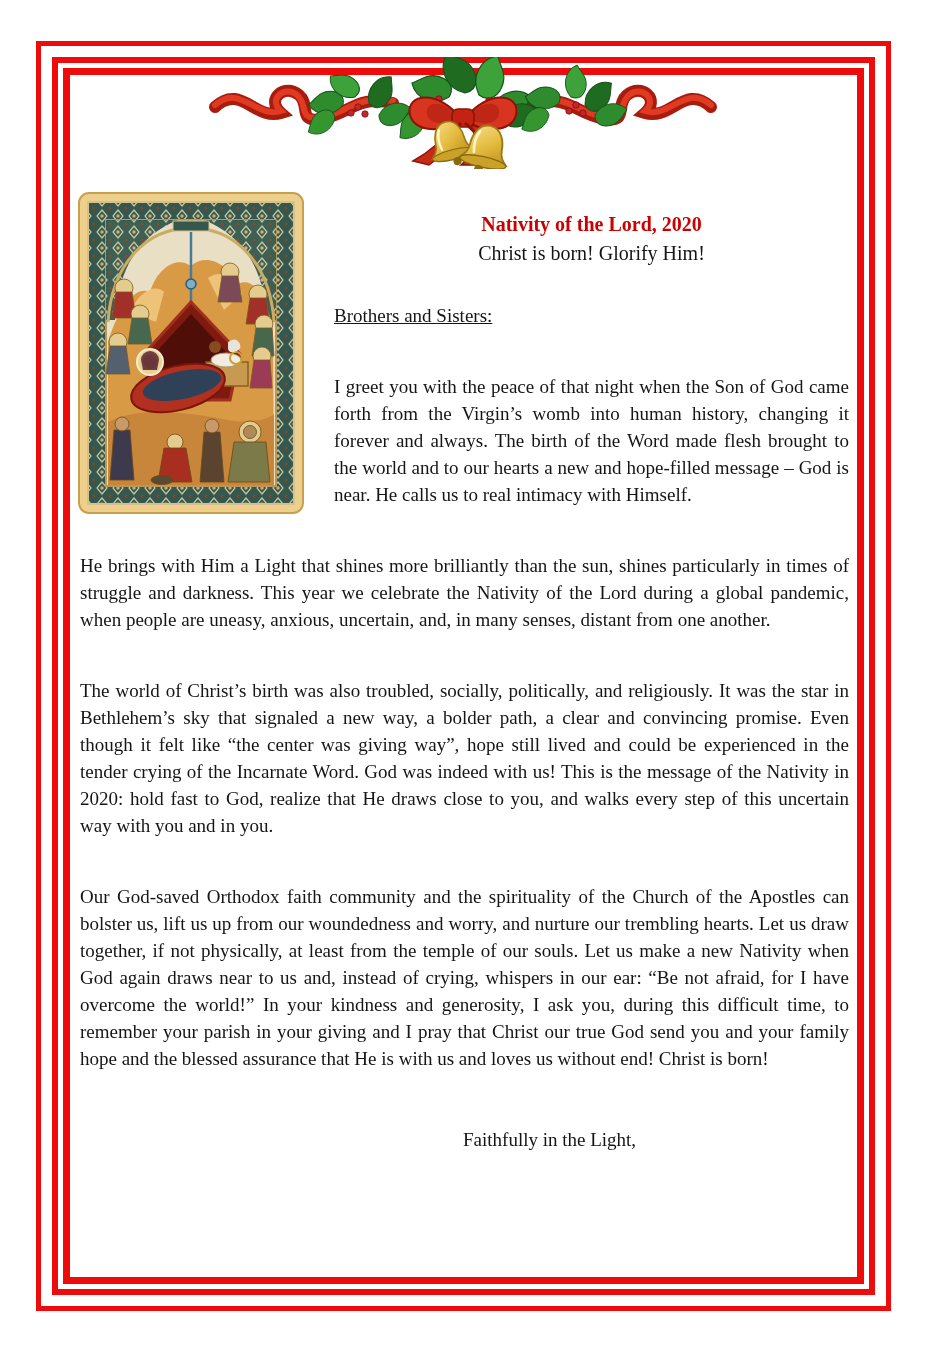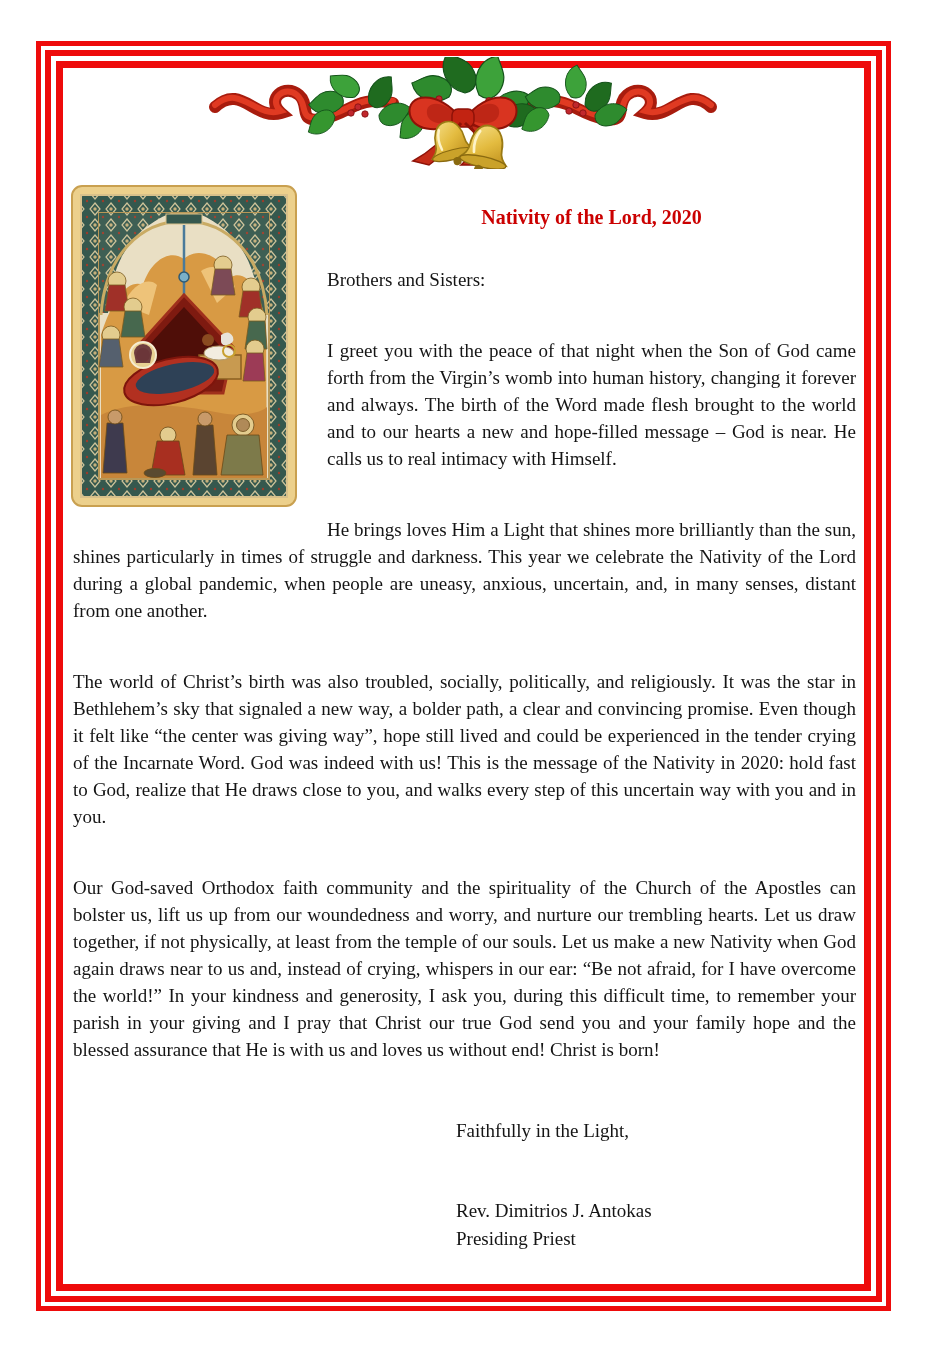--- a/index.html
+++ b/index.html
@@ -4,21 +4,21 @@
 <style>
   html, body { margin: 0; padding: 0; background: #ffffff; }
   body {
     width: 927px; height: 1353px; position: relative; overflow: hidden;
     font-family: "Liberation Serif", "DejaVu Serif", serif;
     color: #151515;
   }
   
   .frame-outer {
     position: absolute; left: 36px; top: 41px; width: 855px; height: 1270px;
-    box-sizing: border-box; border: 5px solid #ee0b0b; padding: 4px;
+    box-sizing: border-box; border: 5px solid #ee0b0b; padding: 11px;
   }
   .frame-mid {
     box-sizing: border-box; width: 100%; height: 100%;
     border: 6px solid #ee0b0b; padding: 5px;
   }
   .frame-inner {
     box-sizing: border-box; width: 100%; height: 100%;
     border: 7px solid #ee0b0b; padding: 0 8px 0 10px; overflow: hidden;
   }
   
@@ -34,21 +34,21 @@
   
   .title {
     margin: 136px 0 0 0; text-align: center;
     font-size: 20px; line-height: 27px; font-weight: bold; color: #cb0000;
   }
   .subtitle {
     margin: 2px 0 0 0; text-align: center;
     font-size: 20px; line-height: 27px;
   }
   .greeting {
-    margin: 35px 0 0 0; font-size: 19px; line-height: 27px;
+    margin: 35px 0 0 0; font-size: 19px; line-height: 27px; text-decoration: underline;
   }
   .para {
     margin: 44px 0 0 0; font-size: 19px; line-height: 27px;
     text-align: justify;
   }
   .closing {
     margin: 54px 0 0 383px; font-size: 19px; line-height: 27px;
   }
   .signature { margin: 53px 0 0 383px; font-size: 19px; line-height: 28px; }
   .signature div { margin: 0; }
@@ -219,26 +219,23 @@
         <ellipse cx="84" cy="288" rx="11" ry="4.5" fill="#5a4a30"></ellipse>
         <path d="M126,240 L142,240 L146,290 L122,290 Z" fill="#5a4430"></path>
         <circle cx="134" cy="234" r="7" fill="#c89a6a"></circle>
         <circle cx="172" cy="240" r="11" fill="#e3cc8e"></circle>
         <circle cx="172" cy="240" r="6.5" fill="#b08a58"></circle>
         <path d="M156,250 L188,250 L192,290 L150,290 Z" fill="#7d7a4a"></path>
       </g>
     </svg>
 
     <p class="title">Nativity of the Lord, 2020</p>
+    <p class="subtitle">Christ is born! Glorify Him!</p>
     <p class="greeting">Brothers and Sisters:</p>
     <p class="para">I greet you with the peace of that night when the Son of God came forth from the Virgin’s womb into human history, changing it forever and always. The birth of the Word made flesh brought to the world and to our hearts a new and hope-filled message – God is near. He calls us to real intimacy with Himself.</p>
-    <p class="para">He brings loves Him a Light that shines more brilliantly than the sun, shines particularly in times of struggle and darkness.  This year we celebrate the Nativity of the Lord during a global pandemic, when people are uneasy, anxious, uncertain, and, in many senses, distant from one another.</p>
+    <p class="para">He brings with Him a Light that shines more brilliantly than the sun, shines particularly in times of struggle and darkness.  This year we celebrate the Nativity of the Lord during a global pandemic, when people are uneasy, anxious, uncertain, and, in many senses, distant from one another.</p>
     <p class="para">The world of Christ’s birth was also troubled, socially, politically, and religiously. It was the star in Bethlehem’s sky that signaled a new way, a bolder path, a clear and convincing promise. Even though it felt like “the center was giving way”, hope still lived and could be experienced in the tender crying of the Incarnate Word.  God was indeed with us!  This is the message of the Nativity in 2020: hold fast to God, realize that He draws close to you, and walks every step of this uncertain way with you and in you.</p>
     <p class="para">Our God-saved Orthodox faith community and the spirituality of the Church of the Apostles can bolster us, lift us up from our woundedness and worry, and nurture our trembling hearts. Let us draw together, if not physically, at least from the temple of our souls. Let us make a new Nativity when God again draws near to us and, instead of crying, whispers in our ear: “Be not afraid, for I have overcome the world!”  In your kindness and generosity, I ask you, during this difficult time, to remember your parish in your giving and I pray that Christ our true God send you and your family hope and the blessed assurance that He is with us and loves us without end!  Christ is born!</p>
     <p class="closing">Faithfully in the Light,</p>
-    <div class="signature">
-      <div>Rev. Dimitrios J. Antokas</div>
-      <div>Presiding Priest</div>
-    </div>
 
   </div>
  </div>
 </div>
 
 </body></html>

